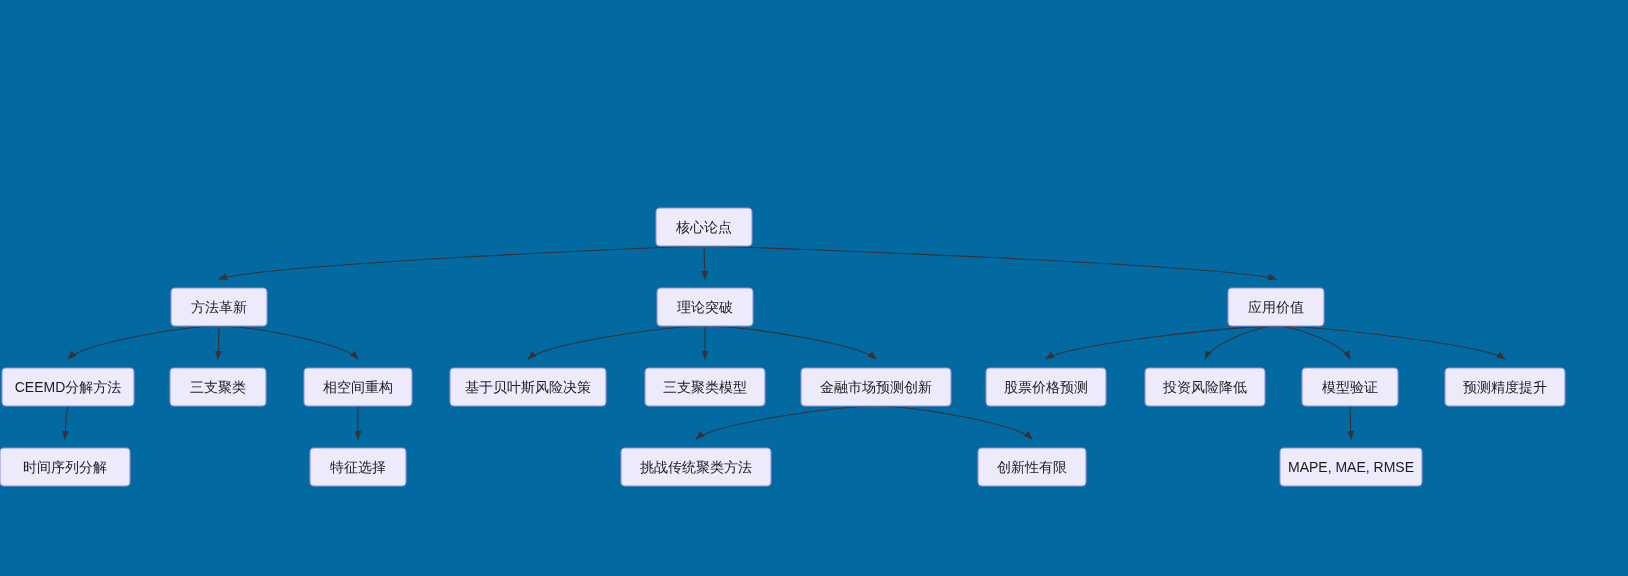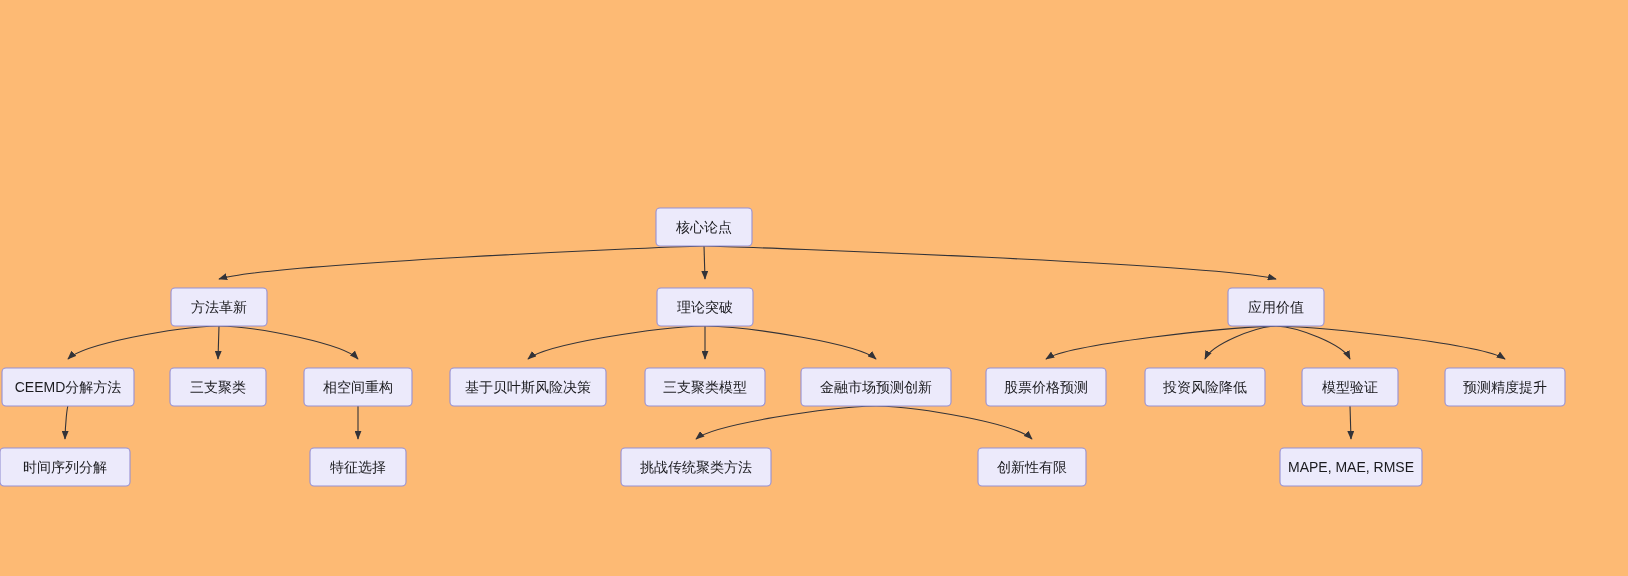--- a/index.html
+++ b/index.html
@@ -10,21 +10,21 @@
   body {
     width: 1628px;
     height: 576px;
     overflow: hidden;
     font-family: "Liberation Sans", "DejaVu Sans", sans-serif;
   }
   #diagram-root {
     position: relative;
     width: 1628px;
     height: 576px;
-    background: #fdba74;
+    background: #0369a1;
   }
   svg#flow {
     display: block;
     width: 1628px;
     height: 576px;
   }
   .node-rect {
     fill: #ECEAFB;
     stroke: #9690D4;
     stroke-width: 1.1;

